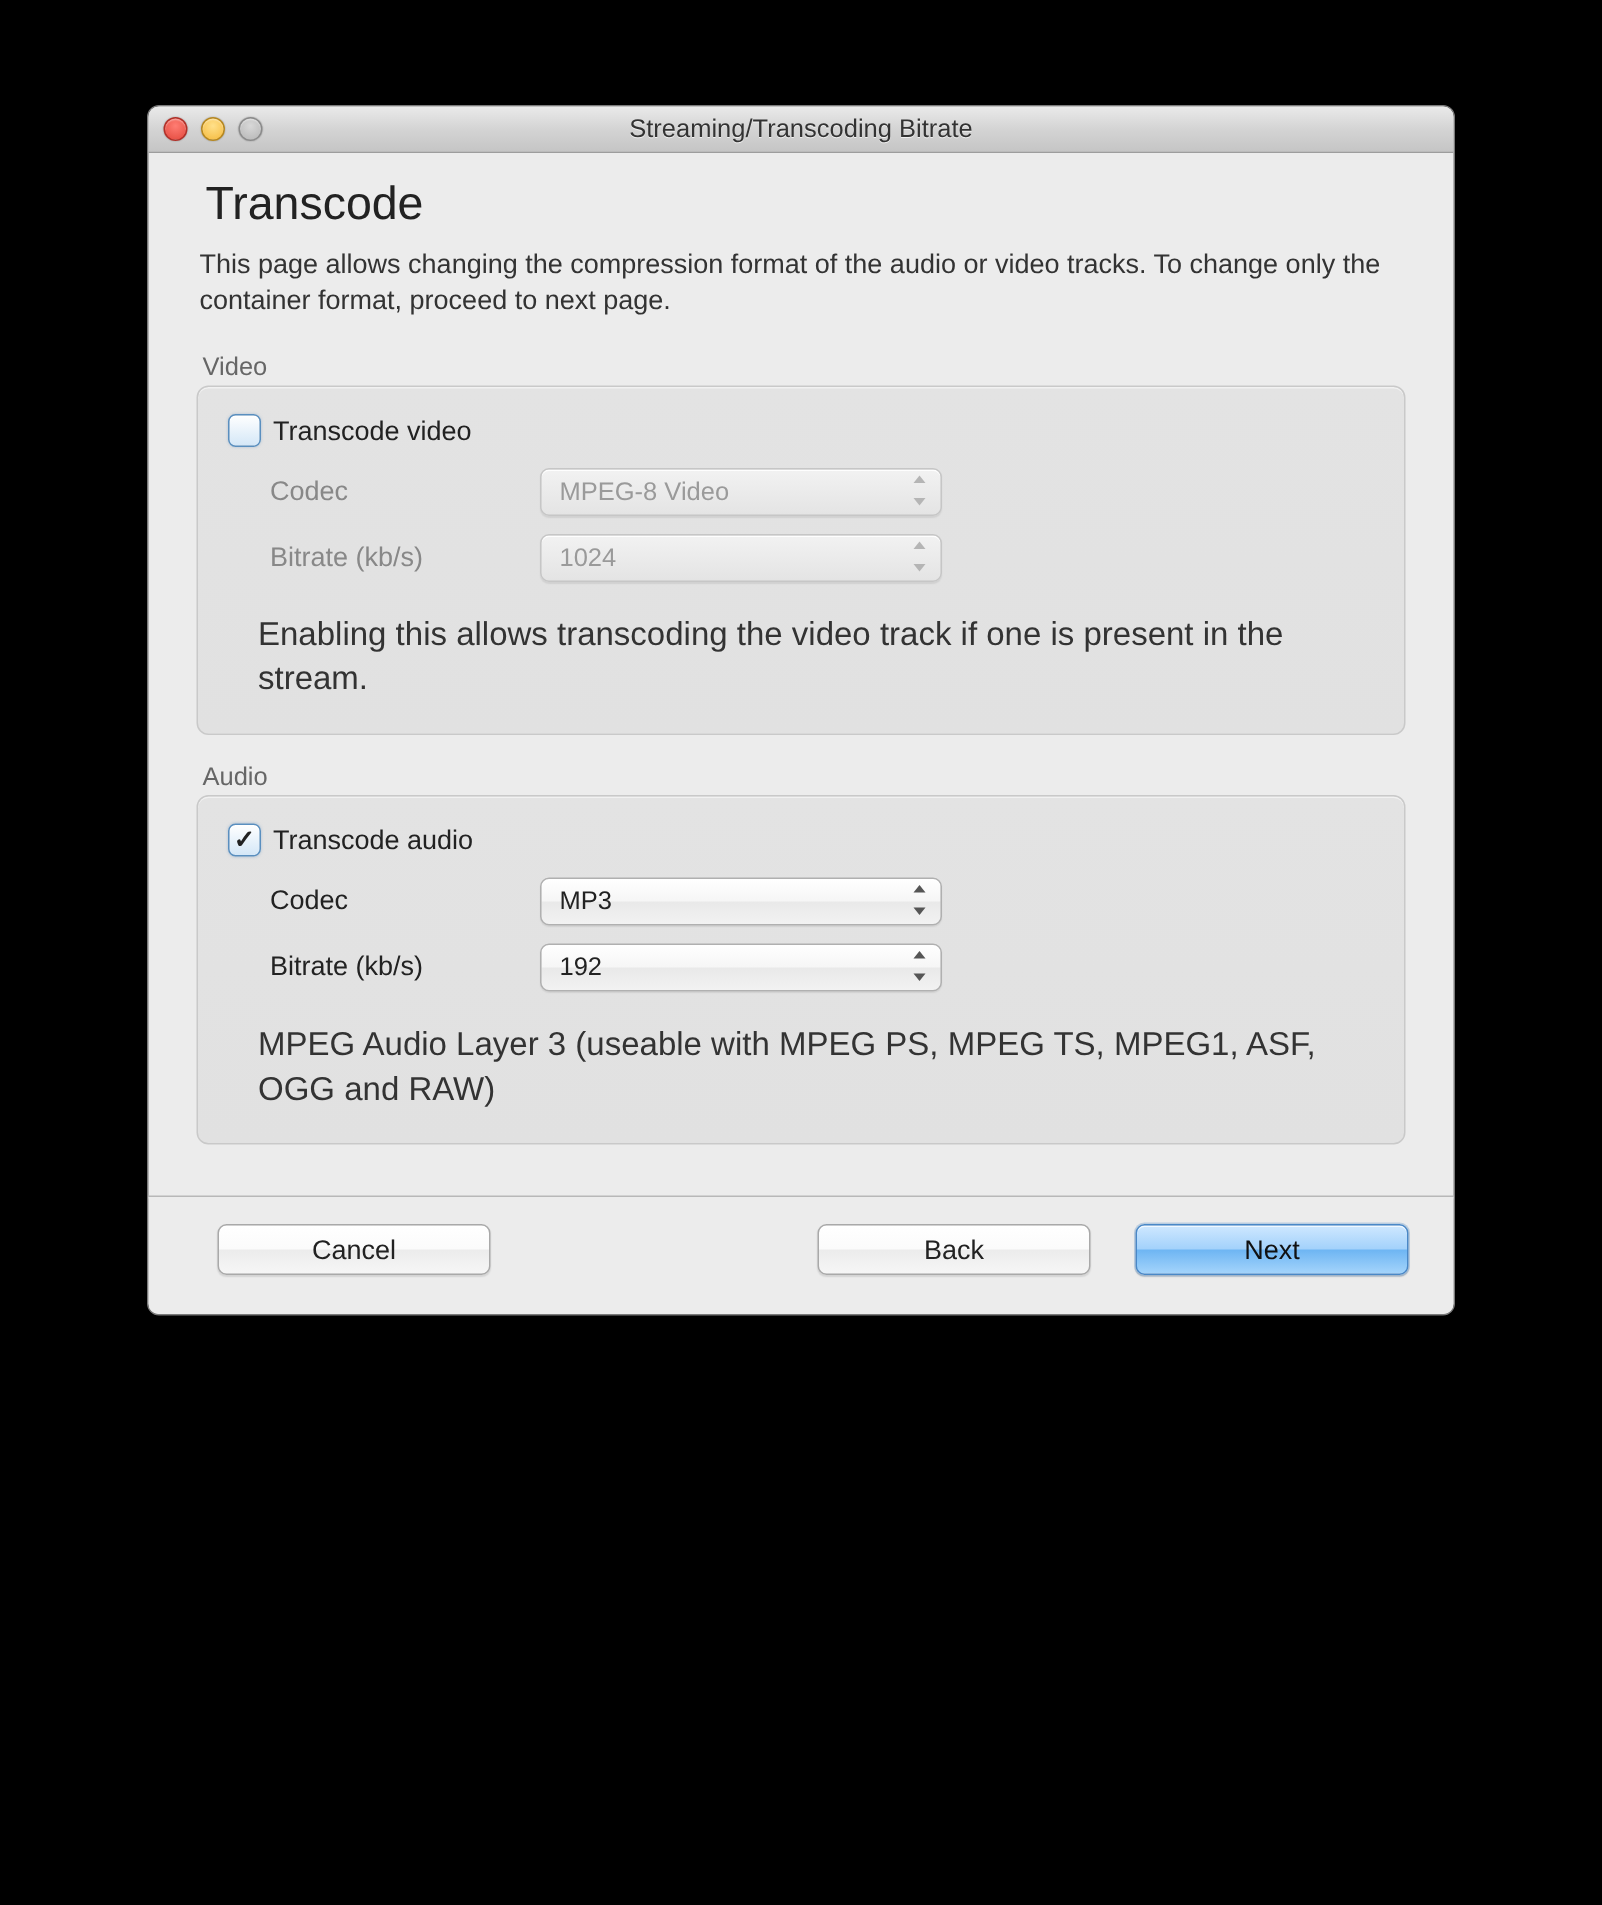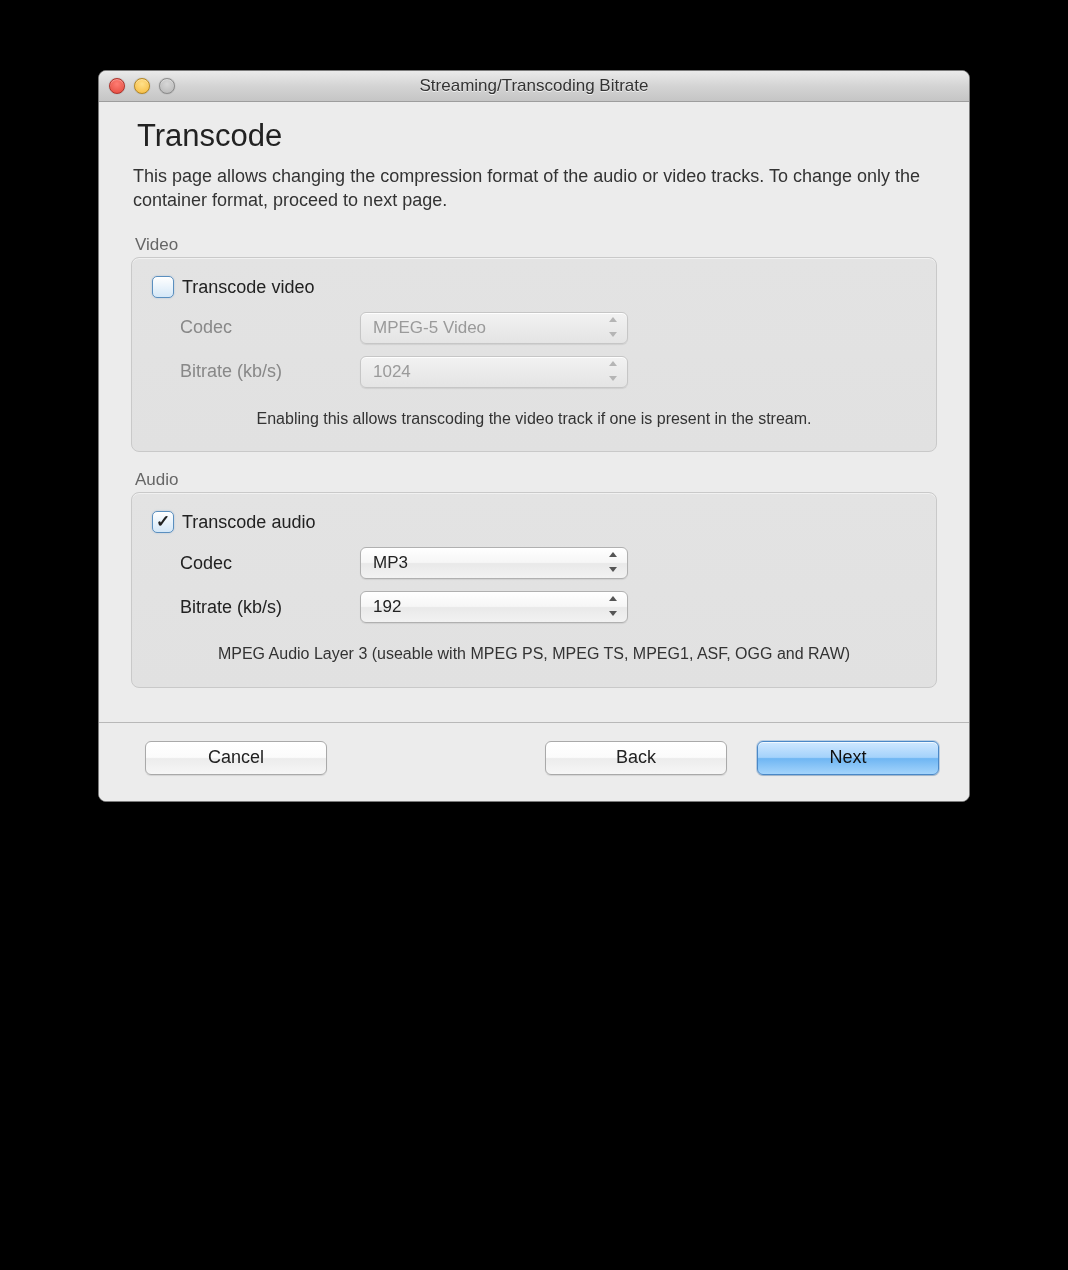--- a/index.html
+++ b/index.html
@@ -153,22 +153,21 @@
     content: "";
     width: 0; height: 0;
     border-left: 4px solid transparent;
     border-right: 4px solid transparent;
   }
   .stepper::before { border-bottom: 5px solid #555; }
   .stepper::after  { border-top: 5px solid #555; }
   .select.disabled .stepper::before { border-bottom-color: #b5b5b5; }
   .select.disabled .stepper::after  { border-top-color: #b5b5b5; }
   .hint {
-    text-align: center;
-    font-size: 16px;
+    font-size: 22px;
     color: #333;
     margin-top: 20px;
     line-height: 1.35;
     padding: 0 20px;
   }
   .footer-sep {
     height: 1px;
     background: #b8b8b8;
     margin: 6px 0 0 0;
     box-shadow: 0 1px 0 #fff;
@@ -221,21 +220,21 @@
 
     <div class="group-label">Video</div>
     <div class="group-box">
       <div class="chk-row">
         <span class="aqua-check"></span>
         <span class="chk-label">Transcode video</span>
       </div>
       <div class="form-row disabled">
         <span class="lbl">Codec</span>
         <div class="select disabled">
-          <span>MPEG-5 Video</span>
+          <span>MPEG-8 Video</span>
           <span class="stepper"></span>
         </div>
       </div>
       <div class="form-row disabled">
         <span class="lbl">Bitrate (kb/s)</span>
         <div class="select disabled">
           <span>1024</span>
           <span class="stepper"></span>
         </div>
       </div>

